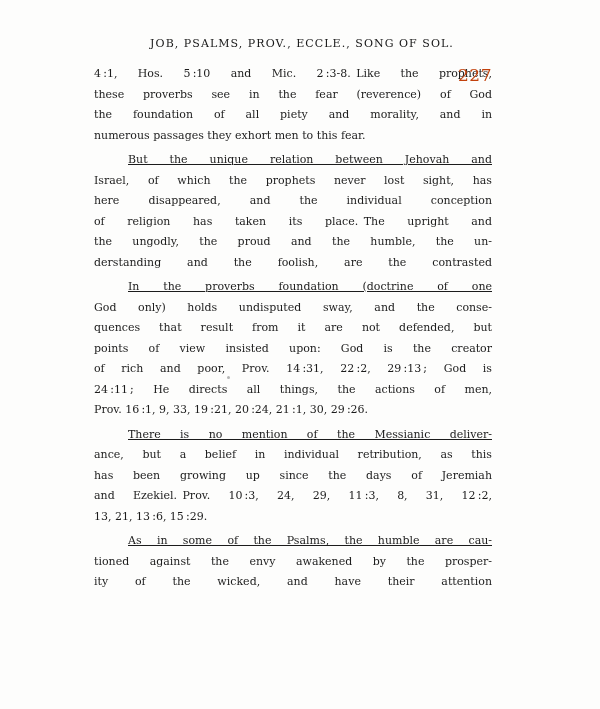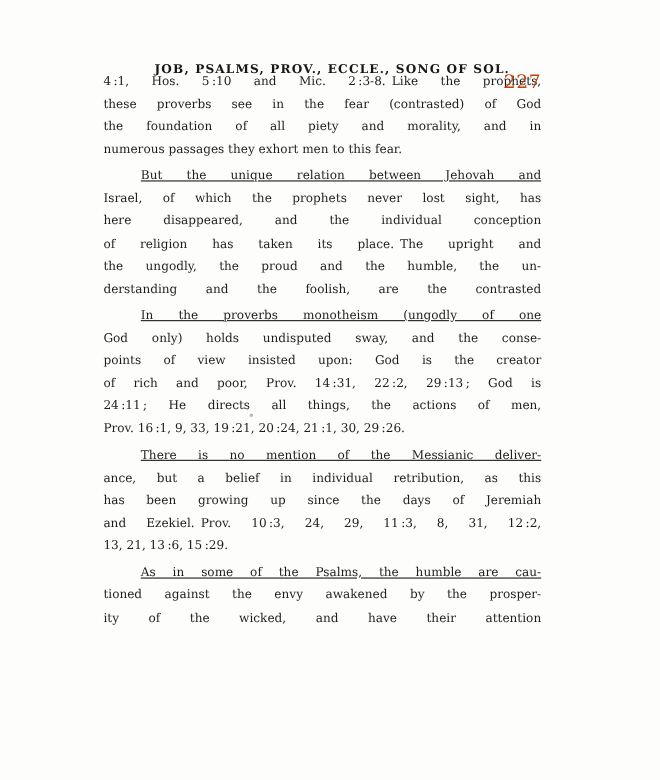--- a/index.html
+++ b/index.html
@@ -22,23 +22,23 @@
   }
   .running-head {
     position: relative;
     height: 15px;
     margin-bottom: 12px;
   }
   .running-title {
     position: absolute;
     left: calc(50% + 9px);
     transform: translateX(-50%);
-    top: 19px;
+    top: 0;
     font-size: 11px;
-    font-weight: bold;
+    font-weight: normal;
     letter-spacing: 1.05px;
     white-space: nowrap;
     color: #171717;
     text-align: right;
   }
   .page-number {
     position: absolute;
     right: 0; top: -4px;
     font-size: 17px;
     letter-spacing: 0.5px;
@@ -73,35 +73,36 @@
   <span class="artifact-dot"></span>
   <div class="text-block">
     <div class="running-head">
       <span class="running-title">JOB, PSALMS, PROV., ECCLE., SONG OF SOL.</span>
       <span class="page-number">227</span>
     </div>
     <div class="page-body">
 
     <div class="paragraph">
           <div class="line">4 :1, Hos. 5 :10 and Mic. 2 :3-8. Like the prophets,</div>
-          <div class="line">these proverbs see in the fear (contrasted) of God</div>
+          <div class="line">these proverbs see in the fear (reverence) of God</div>
           <div class="line">the foundation of all piety and morality, and in</div>
           <div class="line end">numerous passages they exhort men to this fear.</div>
         </div>
         <div class="paragraph indent">
           <div class="line">But the unique relation between Jehovah and</div>
           <div class="line">Israel, of which the prophets never lost sight, has</div>
           <div class="line">here disappeared, and the individual conception</div>
           <div class="line">of religion has taken its place. The upright and</div>
           <div class="line">the ungodly, the proud and the humble, the un-</div>
           <div class="line">derstanding and the foolish, are the contrasted</div>
         </div>
         <div class="paragraph indent">
-          <div class="line">In the proverbs monotheism (ungodly of one</div>
+          <div class="line">In the proverbs foundation (doctrine of one</div>
           <div class="line">God only) holds undisputed sway, and the conse-</div>
+          <div class="line">quences that result from it are not defended, but</div>
           <div class="line">points of view insisted upon: God is the creator</div>
           <div class="line">of rich and poor, Prov. 14 :31, 22 :2, 29 :13 ; God is</div>
           <div class="line">24 :11 ; He directs all things, the actions of men,</div>
           <div class="line end">Prov. 16 :1, 9, 33, 19 :21, 20 :24, 21 :1, 30, 29 :26.</div>
         </div>
         <div class="paragraph indent">
           <div class="line">There is no mention of the Messianic deliver-</div>
           <div class="line">ance, but a belief in individual retribution, as this</div>
           <div class="line">has been growing up since the days of Jeremiah</div>
           <div class="line">and Ezekiel. Prov. 10 :3, 24, 29, 11 :3, 8, 31, 12 :2,</div>

